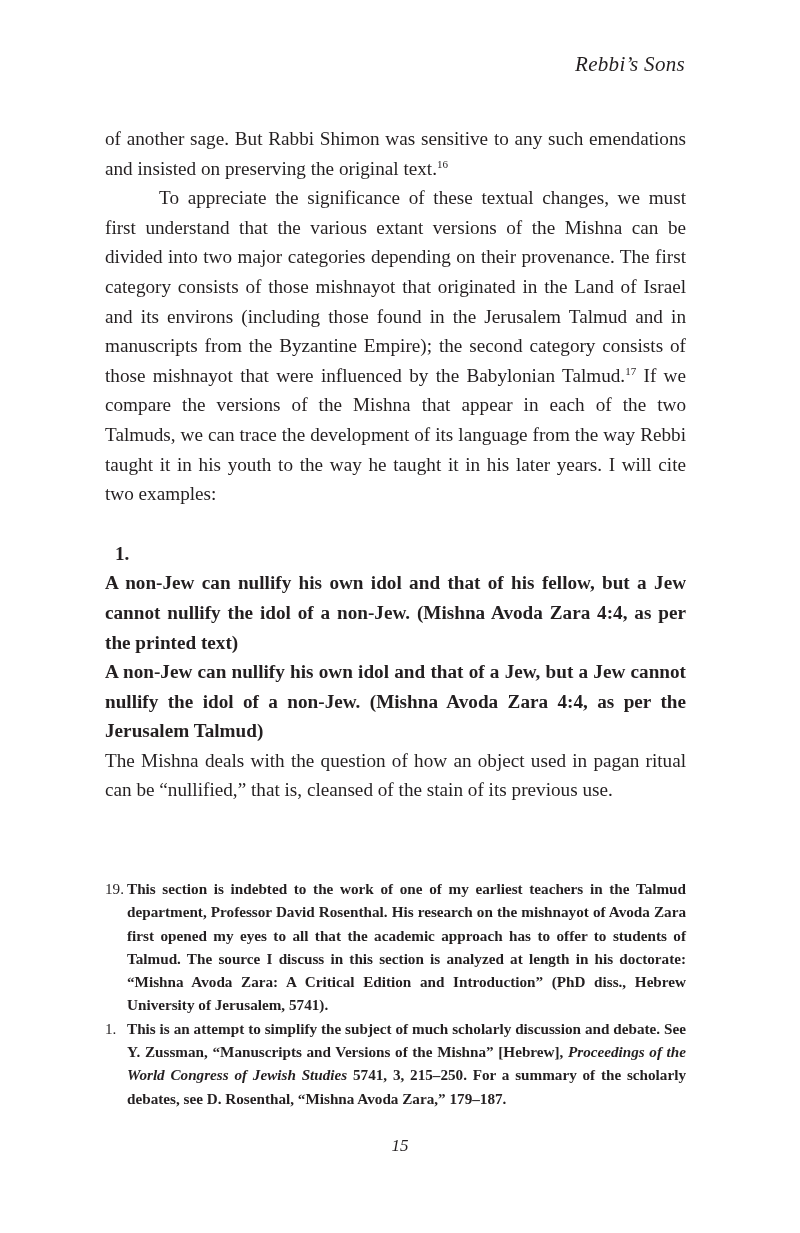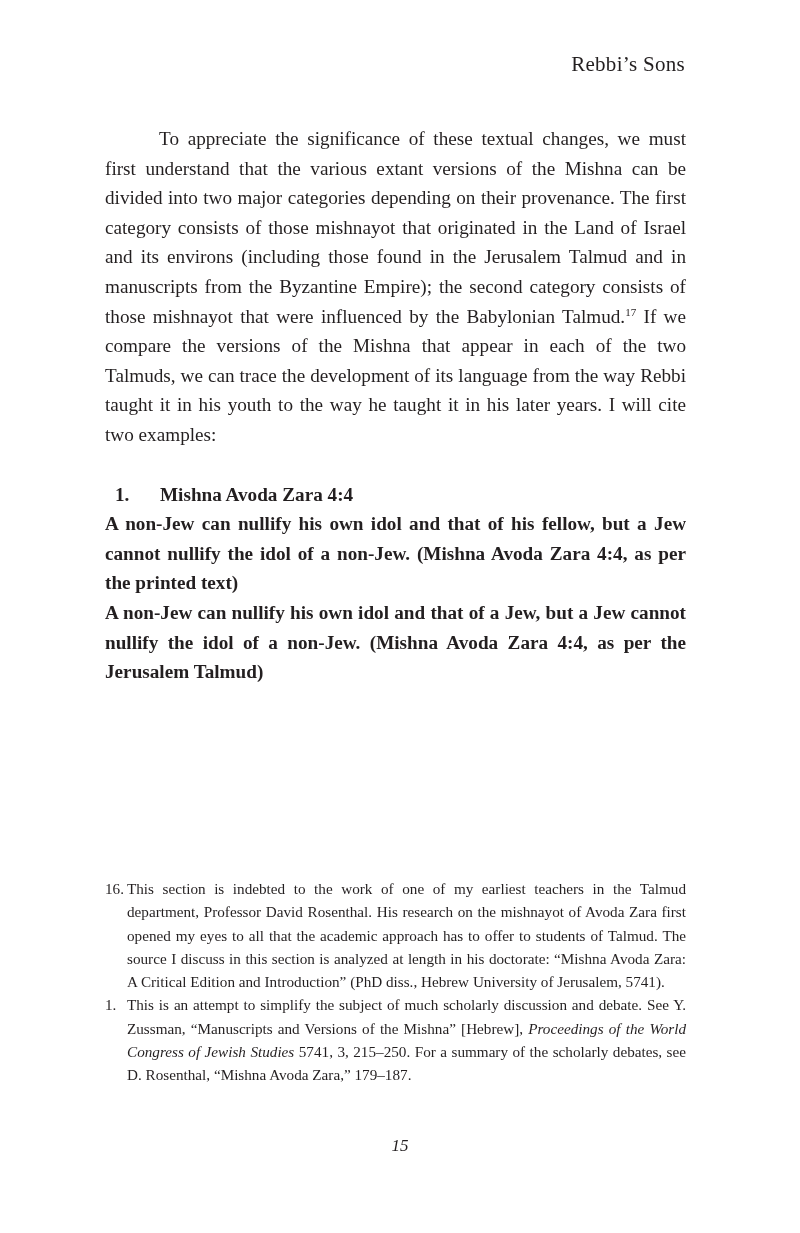--- a/index.html
+++ b/index.html
@@ -1,58 +1,59 @@
 <!DOCTYPE html>
 <html><head>
 <meta charset="utf-8">
 <style>
   html, body { margin:0; padding:0; background:#ffffff; }
   body { width:800px; height:1233px; position:relative; overflow:hidden;
          font-family:"Liberation Serif","DejaVu Serif",serif; color:#231f20; }
-  .running-head { position:absolute; top:52px; right:115px; 
+  .running-head { position:absolute; top:52px; right:115px; font-style:italic;
                   font-size:21px; letter-spacing:0.3px; }
   .body { position:absolute; left:105px; width:581px; top:124px; font-size:19.2px;
           line-height:29.6px; text-align:justify; }
   .body p { margin:0; }
   .indent { text-indent:54px; }
   sup { font-size:11px; line-height:0; vertical-align:7px; }
   .list-head { margin:30px 0 0 0; font-weight:bold; display:flex; }
   .list-num { width:55px; padding-left:10px; box-sizing:border-box; }
   .quote { margin-left:55px; margin-top:28px;font-weight:bold; }
   .after { margin-top:27px; }
   .footnotes { position:absolute; left:105px; width:581px; top:877px; font-size:15.2px;
                line-height:23.3px; text-align:justify; }
   .fn { display:flex; }
   .fn-num { width:22px; flex:none; }
-  .fn-text { flex:1; }
+  .fn-text { flex:1;font-weight:bold; }
   .fn-text i { font-style:italic; }
   .page-num { position:absolute; top:1136px; left:0; width:800px; text-align:center;
               font-style:italic; font-size:17px; }
 </style>
 </head>
 <body>
 
 <div class="running-head">Rebbi’s Sons</div>
 
 <div class="body">
+  <p><span>of another sage. But Rabbi Shimon was sensitive to any such emendations and insisted on preserving the original text.</span><sup>16</sup></p>
   <p class="indent"><span>To appreciate the significance of these textual changes, we must first understand that the various extant versions of the Mishna can be divided into two major categories depending on their provenance. The first category consists of those mishnayot that originated in the Land of Israel and its environs (including those found in the Jerusalem Talmud and in manuscripts from the Byzantine Empire); the second category consists of those mishnayot that were influenced by the Babylonian Talmud.</span><sup>17</sup><span> If we compare the versions of the Mishna that appear in each of the two Talmuds, we can trace the development of its language from the way Rebbi taught it in his youth to the way he taught it in his later years. I will cite two examples:</span></p>
 
   <div class="list-head">
     <span class="list-num">1.</span>
-    <span>Mishna Avoda Zara 4:4</span>
   </div>
 
   <p class="quote">A non-Jew can nullify his own idol and that of his fellow, but a Jew cannot nullify the idol of a non-Jew. (Mishna Avoda Zara 4:4, as per the printed text)</p>
   <p class="quote">A non-Jew can nullify his own idol and that of a Jew, but a Jew cannot nullify the idol of a non-Jew. (Mishna Avoda Zara 4:4, as per the Jerusalem Talmud)</p>
 
+  <p class="after">The Mishna deals with the question of how an object used in pagan ritual can be “nullified,” that is, cleansed of the stain of its previous use.</p>
 </div>
 
 <div class="footnotes">
   <div class="fn">
-    <span class="fn-num">16.</span>
+    <span class="fn-num">19.</span>
     <span class="fn-text">This section is indebted to the work of one of my earliest teachers in the Talmud department, Professor David Rosenthal. His research on the mishnayot of Avoda Zara first opened my eyes to all that the academic approach has to offer to students of Talmud. The source I discuss in this section is analyzed at length in his doctorate: “Mishna Avoda Zara: A Critical Edition and Introduction” (PhD diss., Hebrew University of Jerusalem, 5741).</span>
   </div>
   <div class="fn">
     <span class="fn-num">1.</span>
     <span class="fn-text"><span>This is an attempt to simplify the subject of much scholarly discussion and debate. See Y. Zussman, “Manuscripts and Versions of the Mishna” [Hebrew], </span><i>Proceedings of the World Congress of Jewish Studies</i><span> 5741, 3, 215–250. For a summary of the scholarly debates, see D. Rosenthal, “Mishna Avoda Zara,” 179–187.</span></span>
   </div>
 </div>
 
 <div class="page-num">15</div>
 

